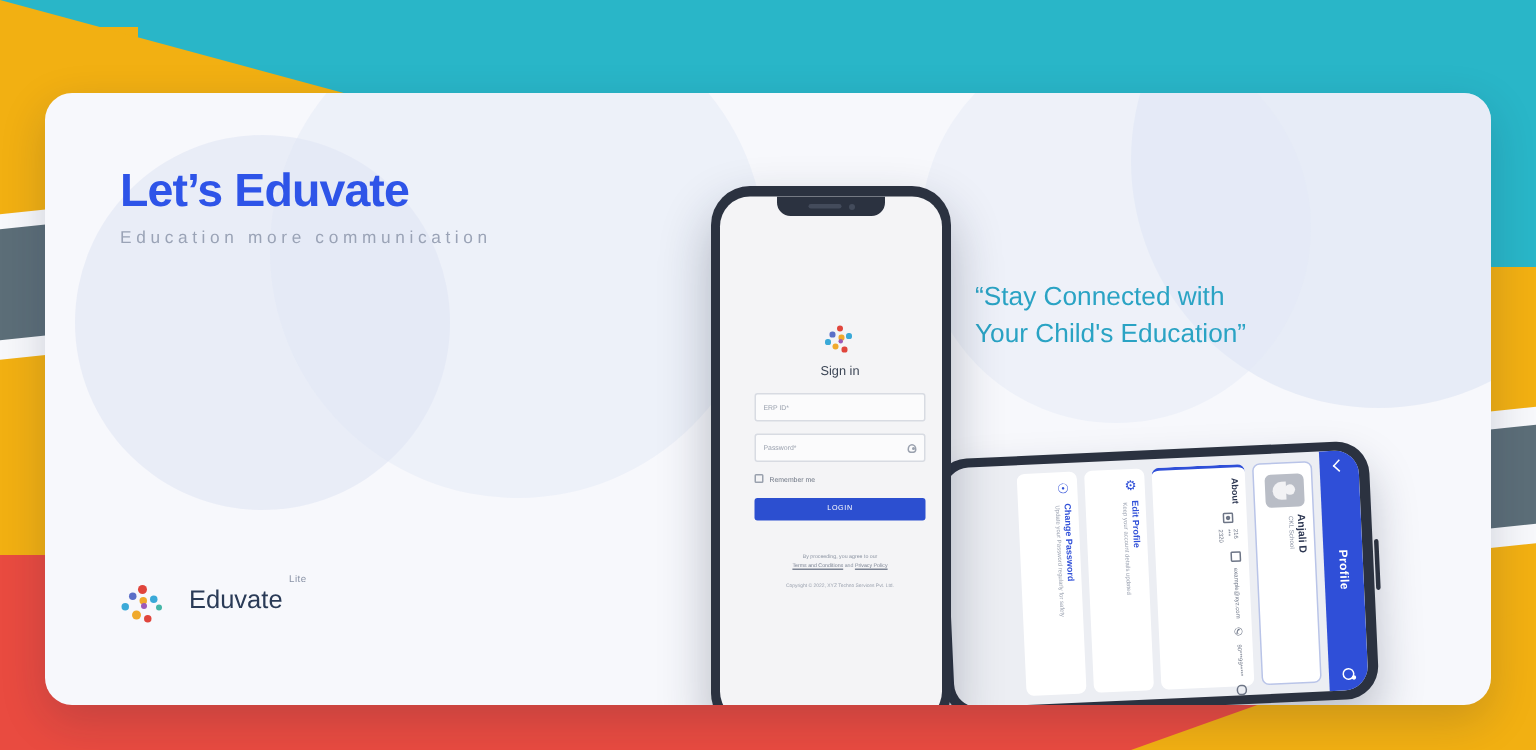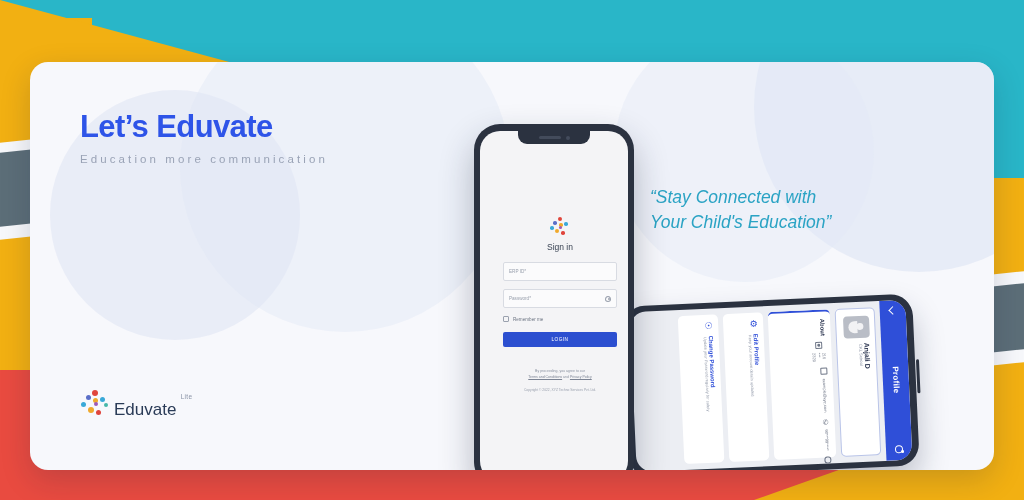--- a/index.html
+++ b/index.html
@@ -97,31 +97,31 @@
     font-size: 15.2px; line-height: 1.33; color: #2d3e55;
     margin-bottom: 13px;
   }
   #bullets li::before {
     content: ""; position: absolute; left: 2px; top: 8px;
     width: 4px; height: 4px; border-radius: 50%; background: #2d3e55;
   }
 
   
   #logo { position: absolute; left: 50px; bottom: 50px; display: flex;
-          align-items: flex-end; gap: 4px; z-index: 6; }
+          align-items: flex-start; gap: 16px; z-index: 6; }
   #logo-mark { width: 30px; height: 30px; position: relative; }
   #logo-mark i { position: absolute; border-radius: 50%; display: block; }
   #logo-text { font-size: 17px; color: #2a3b57; font-weight: 500; position: relative; }
   #logo-sup { position: absolute; top: -7px; right: -16px;
               font-size: 6.5px; color: #8a93a6; letter-spacing: .3px; }
 
   
   #tagline {
     position: absolute; left: 620px; top: 123px; z-index: 6;
-    font-size: 17.5px; font-style: italic; color: #2aa3c4;
+    font-size: 17.5px; color: #2aa3c4;
     line-height: 1.4; font-weight: 500;
   }
 
   
   #phone-portrait {
     position: absolute; left: 444px; top: 62px;
     width: 160px; height: 364px; z-index: 9;
     background: #2b3240; border-radius: 26px;
     padding: 7px 6px;
     box-shadow: 0 16px 34px rgba(25,35,60,.30);

